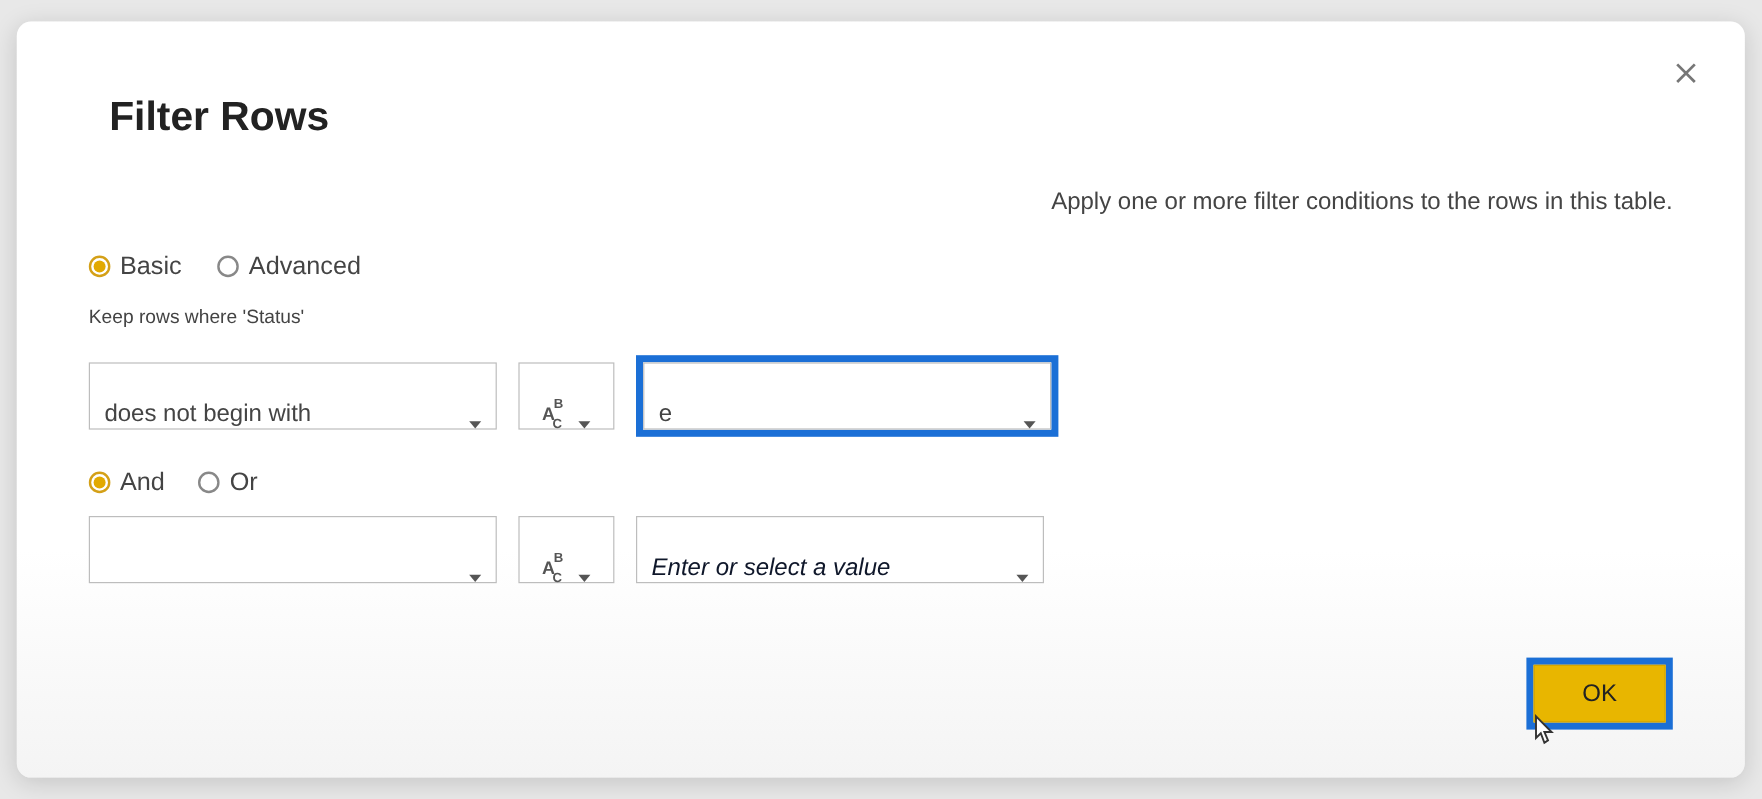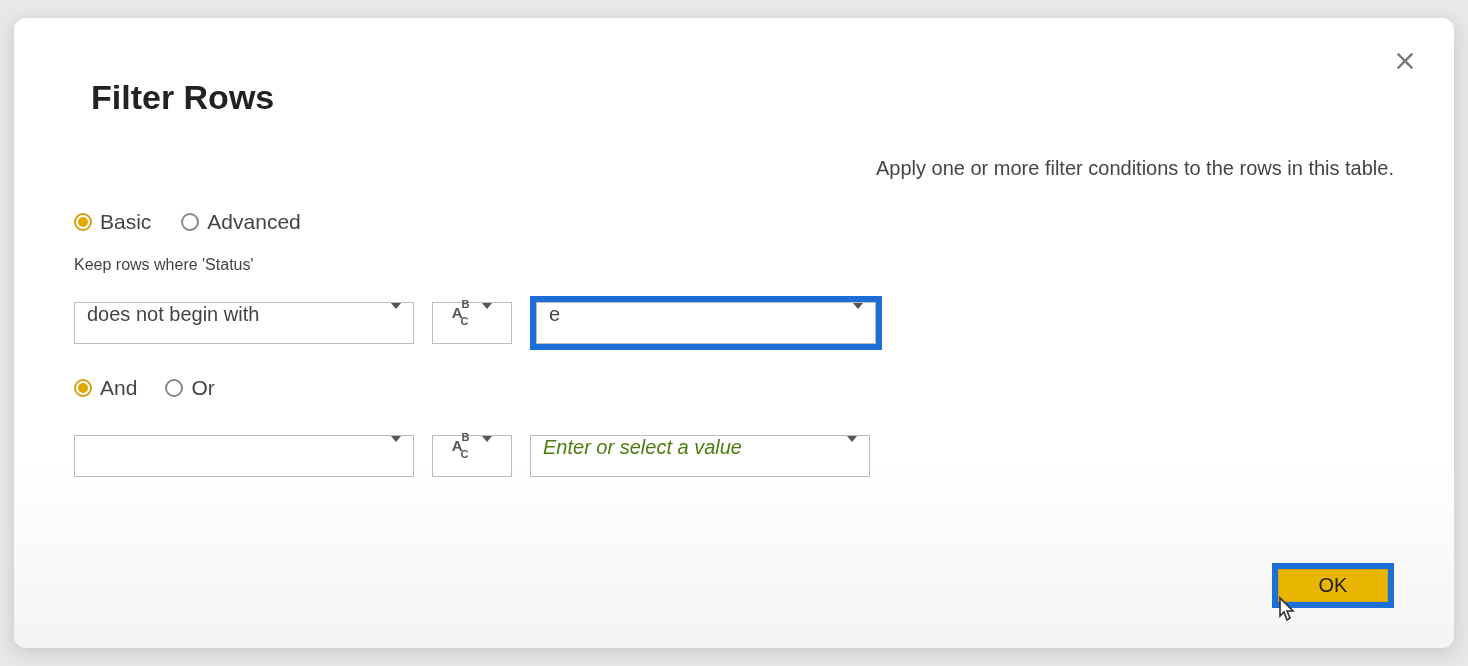--- a/index.html
+++ b/index.html
@@ -88,23 +88,23 @@
     }
     .condition-row {
       display: flex;
       gap: 18px;
       align-items: center;
       margin-bottom: 26px;
     }
     .dropdown {
       border: 1px solid #bdbdbd;
       background: #fff;
-      height: 42px;
-      display: flex;
-      align-items: flex-start;
+      height: 56px;
+      display: flex;
+      align-items: flex-end;
       justify-content: space-between;
       padding: 0 12px;
       font-size: 20px;
       color: #444;
       cursor: pointer;
       position: relative;
     }
     .dropdown.operator { width: 340px; }
     .dropdown.type { width: 80px; justify-content: center; gap: 4px; padding: 0 8px; }
     .dropdown.value { width: 340px; }
@@ -116,43 +116,43 @@
     }
     .type-icon {
       font-family: "Segoe UI", Arial, sans-serif;
       font-size: 15px;
       font-weight: 600;
       color: #555;
       line-height: 1;
     }
     .type-icon sup { font-size: 11px; position: relative; top: -4px; left: -1px; }
     .type-icon sub { font-size: 11px; position: relative; top: 3px; left: -10px; }
-    .placeholder { color: #4d7c0f; font-style: italic; }
+    .placeholder { color: #0f172a; font-style: italic; }
     .highlight-wrap {
       border: 6px solid #1b6fd6;
       padding: 0;
       display: inline-block;
     }
     .highlight-wrap .dropdown { border: 1px solid #bdbdbd; }
     .logic-row {
       display: flex;
       gap: 28px;
       align-items: center;
-      margin-bottom: 35px;
+      margin-bottom: 16px;
     }
     .footer {
       position: absolute;
       bottom: 40px;
       right: 60px;
       display: flex;
       gap: 18px;
       align-items: center;
     }
     .btn {
-      height: 33px;
+      height: 48px;
       padding: 0 32px;
       border: 1px solid #bdbdbd;
       background: #fff;
       font-size: 20px;
       color: #333;
       display: flex;
       align-items: center;
       justify-content: center;
       cursor: pointer;
       text-align: right;

